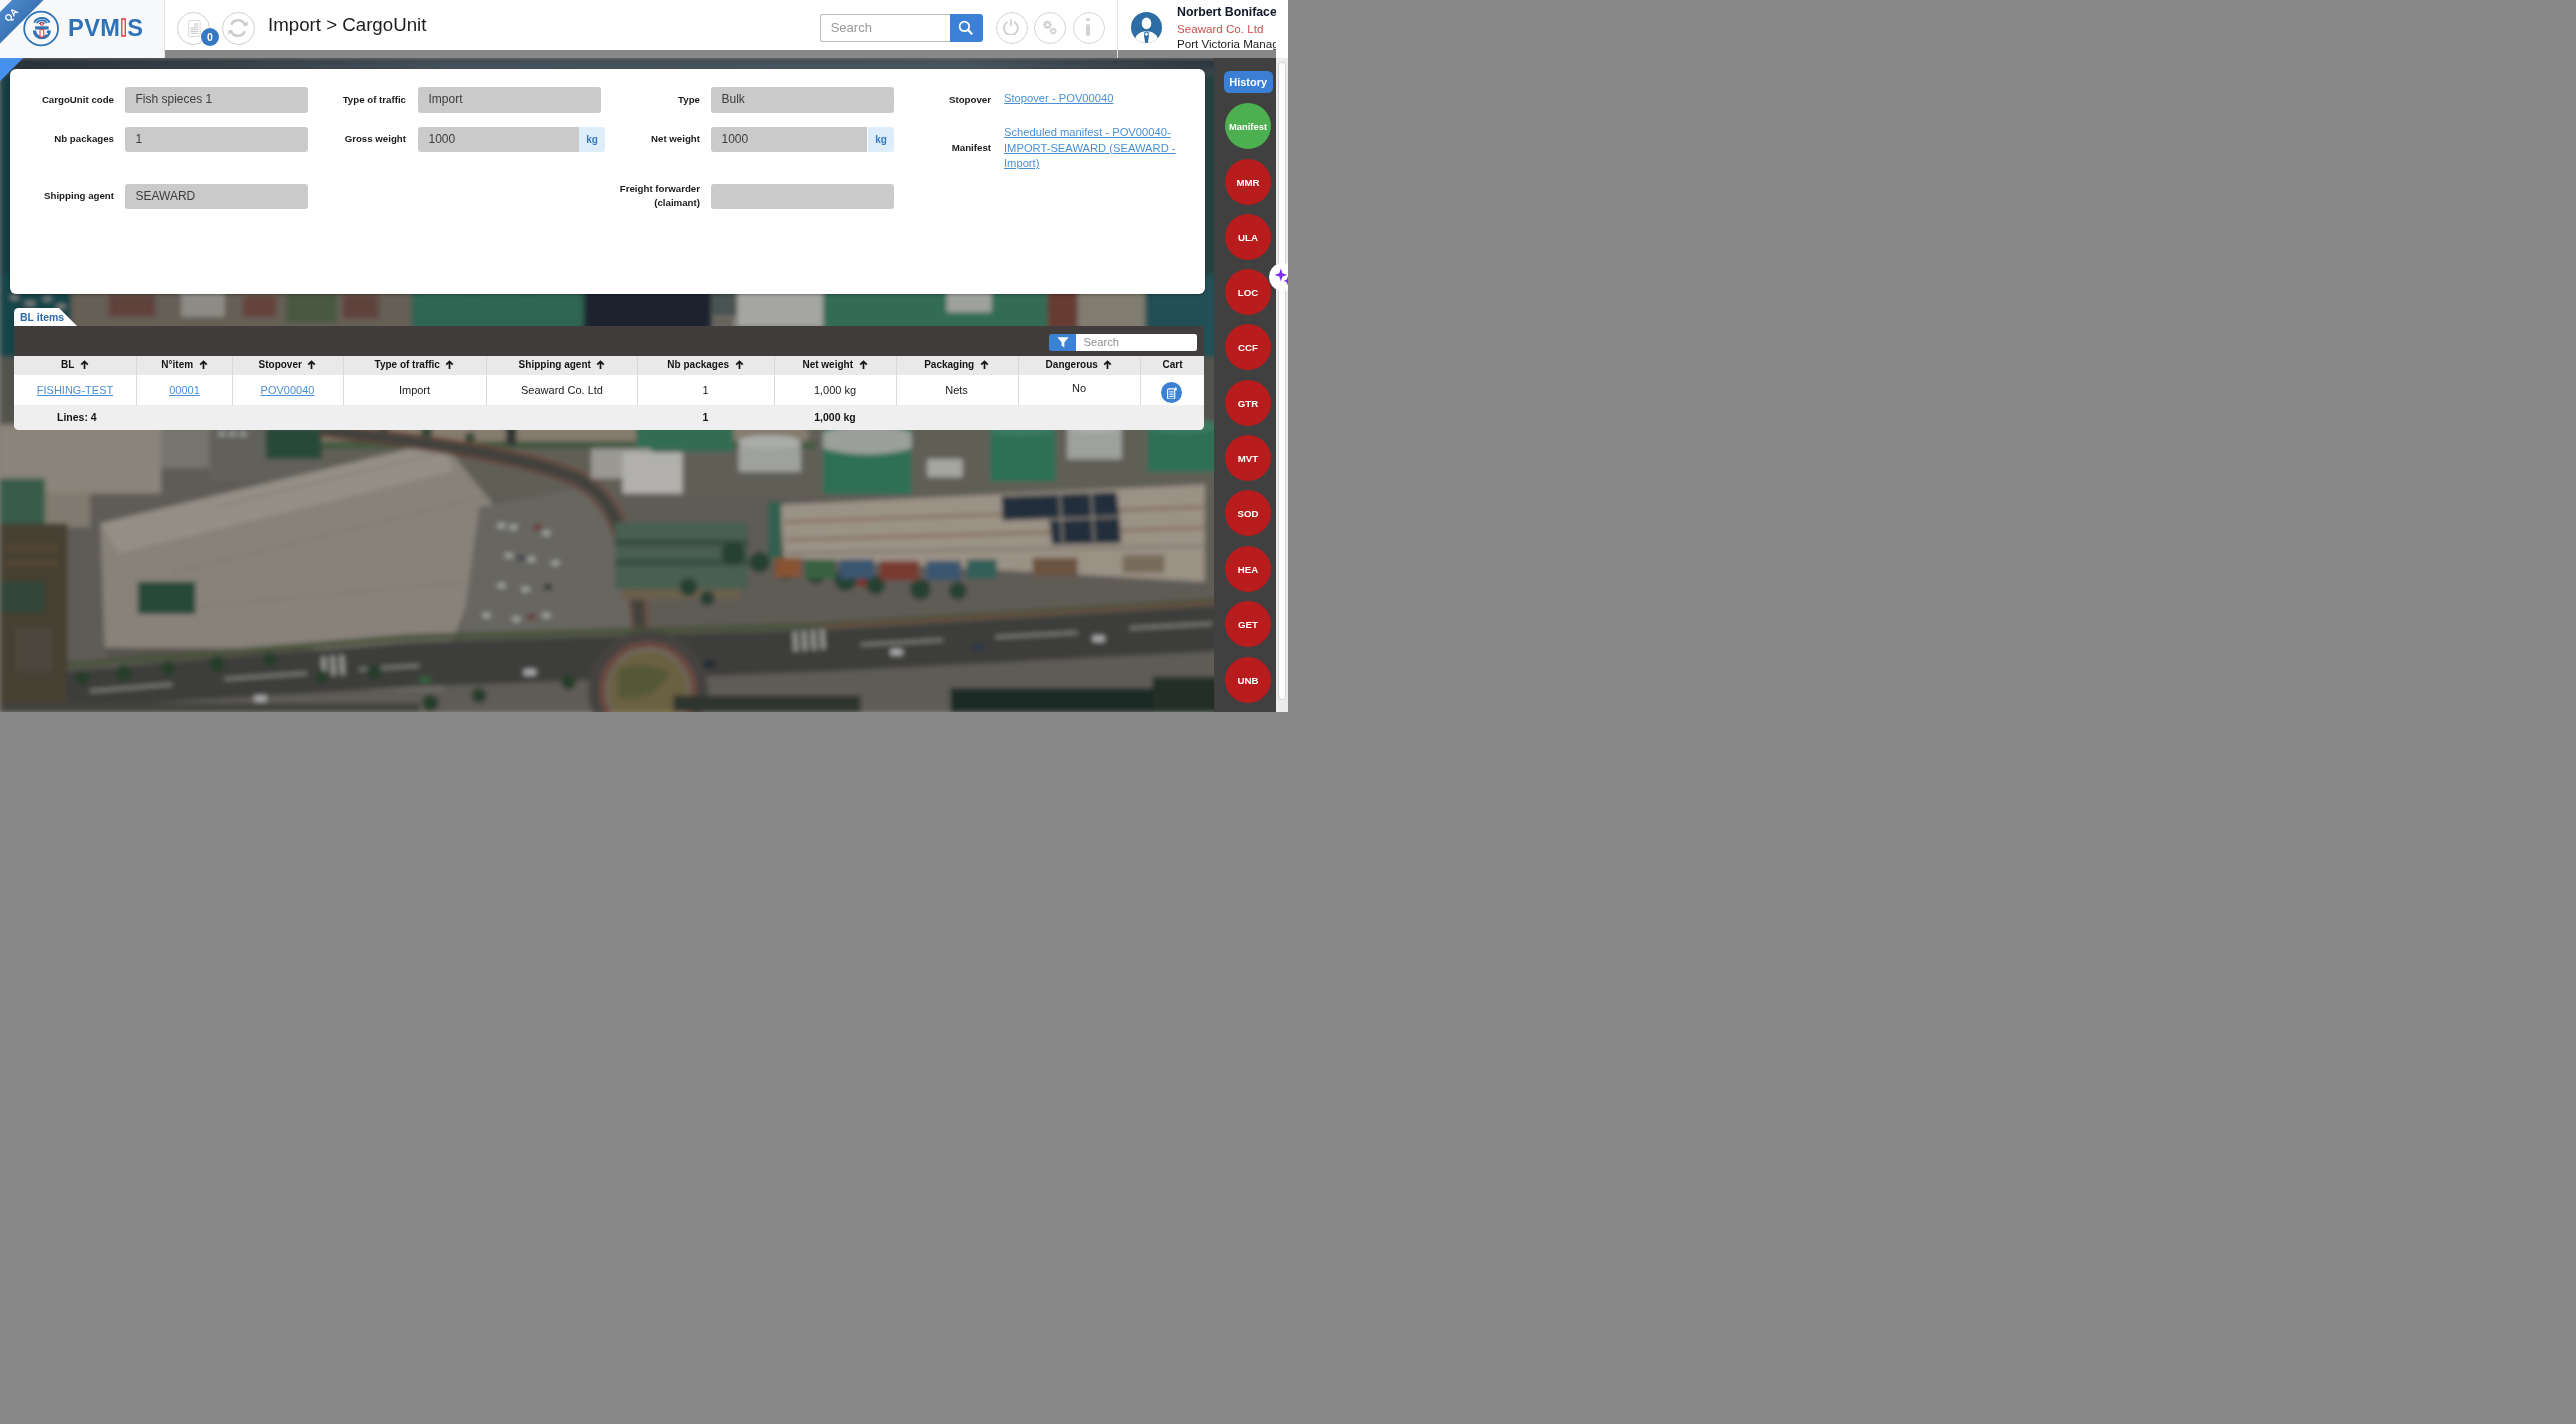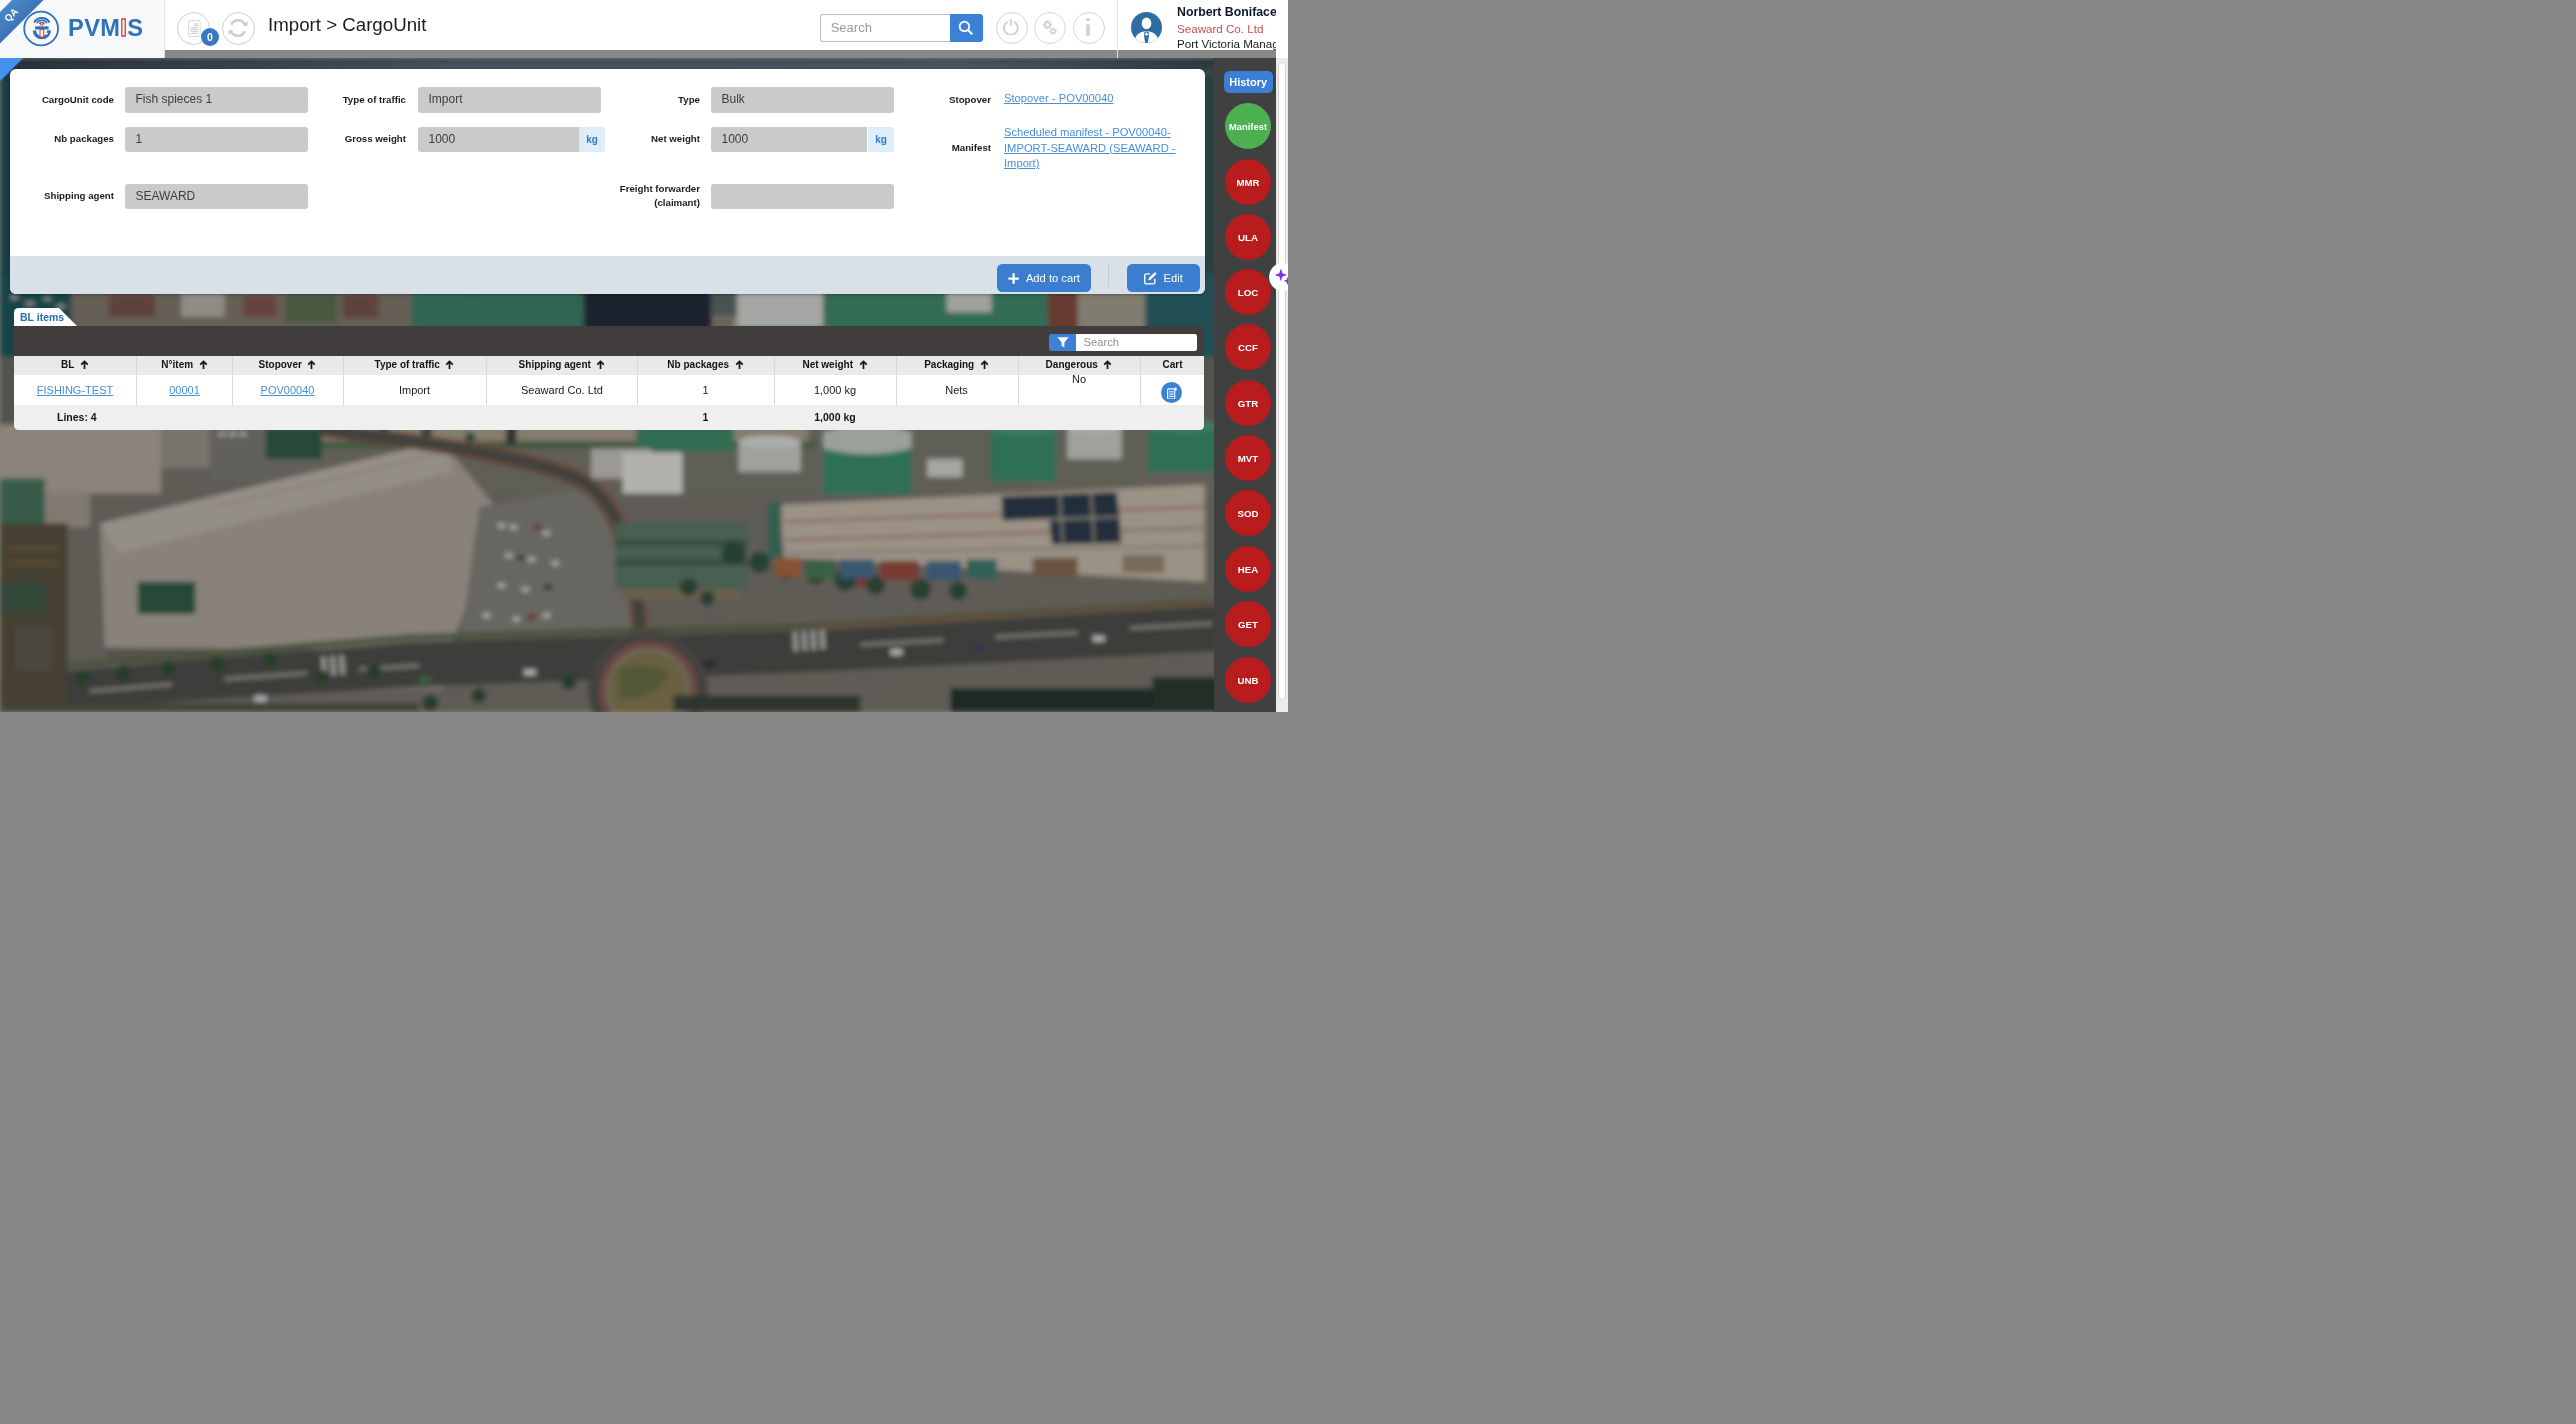--- a/index.html
+++ b/index.html
@@ -407,36 +407,20 @@
     <div class="abs inp" style="left:408px; top:58px; width:161px; border-radius:3px 0 0 3px;">1000</div>
     <div class="abs kg" style="left:569px; top:58px;">kg</div>
     <div class="abs inp" style="left:701px; top:18.3px;">Bulk</div>
     <div class="abs inp" style="left:701px; top:58px; width:156px; border-radius:3px 0 0 3px;">1000</div>
     <div class="abs kg" style="left:858px; top:58px;">kg</div>
     <div class="abs inp" style="left:701px; top:115px;"></div>
 
     <div class="abs lnk" style="left:994px; top:23px;">Stopover - POV00040</div>
     <div class="abs lnk" style="left:994px; top:56px; width:195px; line-height:15.7px;">Scheduled manifest - POV00040-IMPORT-SEAWARD (SEAWARD - Import)</div>
 
-    <div class="abs" style="left:0; top:187px; width:1195px; height:38px; background:#d9e1e8; border-radius:0 0 6px 6px;">
-      <div class="abs btn" style="left:987px; top:8.2px; width:94px; height:28px;">
-        <svg style="margin-right:6.7px;" width="11.2" height="11.2" viewBox="0 0 15 15">
-            <path d="M 6 0.5 H 9 V 6 H 14.5 V 9 H 9 V 14.5 H 6 V 9 H 0.5 V 6 H 6 Z" fill="#fff"></path>
-          </svg>
-        Add to cart
-      </div>
-      <div class="abs" style="left:1098px; top:8.2px; width:0.7px; height:23px; background:#c2cbd3;"></div>
-      <div class="abs btn" style="left:1117px; top:8.2px; width:73px; height:28px;">
-        <svg style="margin-right:6.7px;" width="12.7" height="12.7" viewBox="0 0 17 17">
-          <path d="M 14.5 9 V 14 A 2 2 0 0 1 12.5 16 H 3 A 2 2 0 0 1 1 14 V 4.5 A 2 2 0 0 1 3 2.5 H 8" fill="none" stroke="#fff" stroke-width="1.8"></path>
-          <path d="M 6.5 8.2 L 13.6 1.1 A 1.4 1.4 0 0 1 15.9 3.4 L 8.8 10.5 L 5.8 11.2 Z" fill="#fff"></path>
-        </svg>
-        Edit
-      </div>
-    </div>
   </div>
 
   <svg class="abs" style="left:14px; top:308px;" width="63" height="18" viewBox="0 0 84 24">
     <path d="M 6 0 H 60 L 84 24 H 0 V 6 A 6 6 0 0 1 6 0 Z" fill="#ffffff"></path>
     <text x="8" y="17" font-size="14" font-weight="bold" fill="#2b6cab" font-family="Liberation Sans">BL items</text>
   </svg>
   <div id="toolbar" class="abs" style="left:14px; top:326px; width:1190px; height:30px; background:#413d3d; border-radius:0 3px 0 0;">
     <div class="abs" style="left:1035px; top:7.5px; width:27px; height:17.6px; background:#3b82d6; border-radius:3px 0 0 3px;">
       <svg class="abs" style="left:7.5px; top:3.4px;" width="12" height="11.2" viewBox="0 0 16 15">
         <path d="M 0.5 0.5 H 15.5 L 9.8 7.5 V 14 L 6.2 11.8 V 7.5 Z" fill="#fff"></path>
@@ -480,21 +464,21 @@
 
     <div class="abs" style="left:0; top:18.7px; width:1190px; height:30px; background:#fff;"></div>
     <div class="td lnk2" style="left:0px; width:122px; top:18.7px;"><span>FISHING-TEST</span></div>
     <div class="td lnk2" style="left:122px; width:97px; top:18.7px;"><span>00001</span></div>
     <div class="td lnk2" style="left:218px; width:111px; top:18.7px;"><span>POV00040</span></div>
     <div class="td" style="left:329px; width:143px; top:18.7px;">Import</div>
     <div class="td" style="left:472px; width:152px; top:18.7px;">Seaward Co. Ltd</div>
     <div class="td" style="left:623px; width:137px; top:18.7px;">1</div>
     <div class="td" style="left:760px; width:122px; top:18.7px;">1,000 kg</div>
     <div class="td" style="left:882px; width:121px; top:18.7px;">Nets</div>
-    <div class="td" style="left:1004px; width:122px; top:8px;">No</div>
+    <div class="td" style="left:1004px; width:122px; top:17px;">No</div>
     <div class="abs" style="left:1147px; top:26px; width:21.3px; height:21.3px; border-radius:50%; background:#3b82d6;">
       <svg class="abs" style="left:5.6px; top:4.5px;" width="10.5" height="12.7" viewBox="0 0 14 17">
         <rect x="0.8" y="2.5" width="9.5" height="13.5" rx="1.5" fill="none" stroke="#fff" stroke-width="1.5"></rect>
         <line x1="3" y1="6.5" x2="8.8" y2="6.5" stroke="#fff" stroke-width="1.4"></line>
         <line x1="3" y1="9.5" x2="8.8" y2="9.5" stroke="#fff" stroke-width="1.4"></line>
         <line x1="3" y1="12.5" x2="8.8" y2="12.5" stroke="#fff" stroke-width="1.4"></line>
         <line x1="11.7" y1="0.5" x2="11.7" y2="5.1" stroke="#fff" stroke-width="1.5"></line>
         <line x1="9.4" y1="2.8" x2="14" y2="2.8" stroke="#fff" stroke-width="1.5"></line>
       </svg>
     </div>

